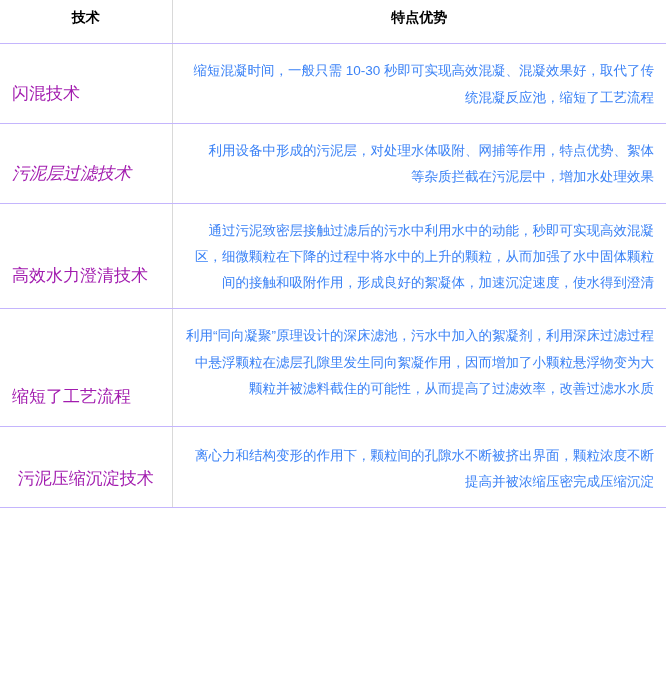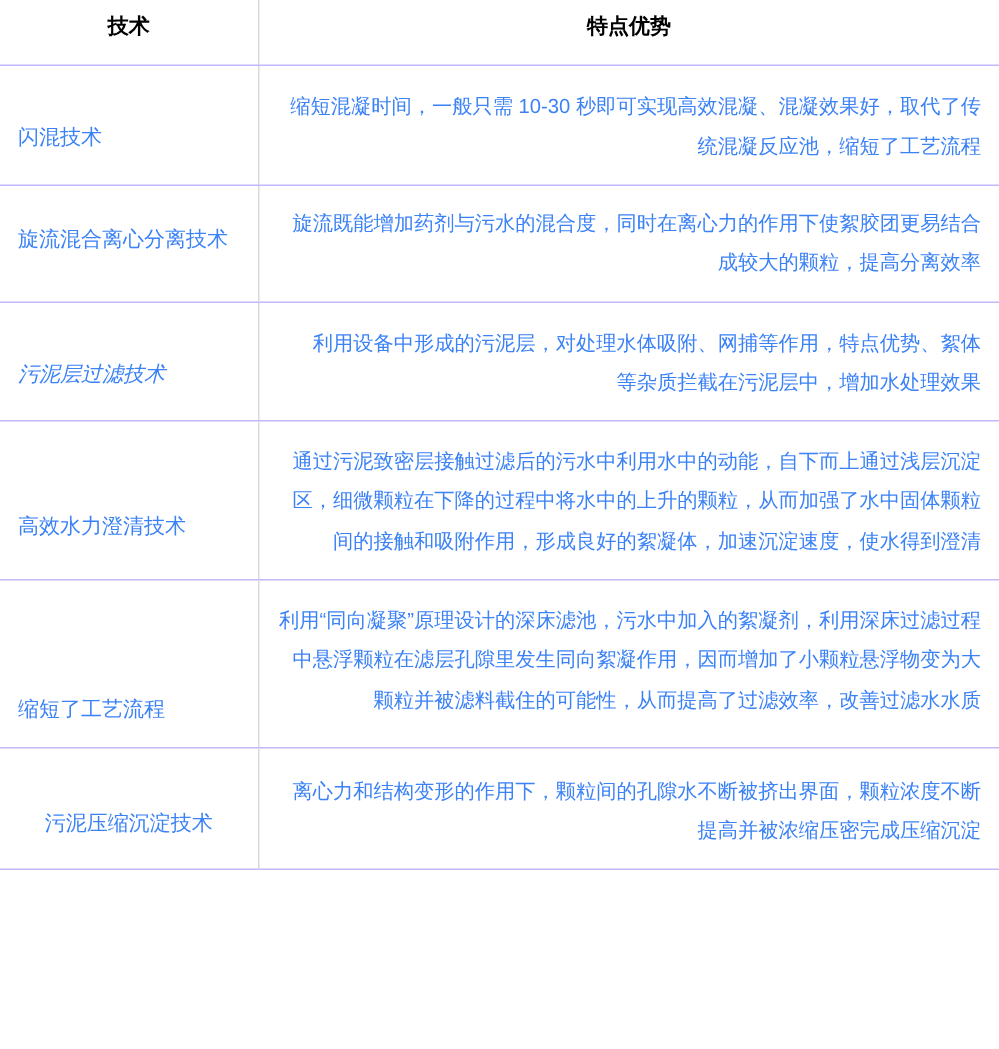--- a/index.html
+++ b/index.html
@@ -37,22 +37,22 @@
     border-top: none;
     text-align: center;
     padding-top: 4px;
     padding-bottom: 12px;
     font-size: 14px;
     font-weight: bold;
     color: #000000;
   }
   .tech-table td.cell-tech {
     border-right: 1px solid #d9d9d9;
-    font-size: 14px;
-    color: #3b82f6;
+    font-size: 17px;
+    color: #a21caf;
     line-height: 1.9;
   }
   .tech-table th.head-tech {
     border-right: 1px solid #d9d9d9;
   }
   .tech-table td.cell-feat {
     color: #3b82f6;
     text-align: right;
   }
   .cell-feat p {
@@ -87,38 +87,31 @@
     </tr>
   </thead>
   <tbody>
     <tr class="row-r0">
       <td class="cell-tech">闪混技术</td>
       <td class="cell-feat">
         <p>缩短混凝时间，一般只需 10-30 秒即可实现高效混凝、混凝效果好，取代了传</p>
         <p>统混凝反应池，缩短了工艺流程</p>
       </td>
     </tr>
-    <tr class="row-r1">
-      <td class="cell-tech">旋流混合离心分离技术</td>
-      <td class="cell-feat">
-        <p>旋流既能增加药剂与污水的混合度，同时在离心力的作用下使絮胶团更易结合</p>
-        <p>成较大的颗粒，提高分离效率</p>
-      </td>
-    </tr>
     <tr class="row-r2">
       <td class="cell-tech">污泥层过滤技术</td>
       <td class="cell-feat">
         <p>利用设备中形成的污泥层，对处理水体吸附、网捕等作用，特点优势、絮体</p>
         <p>等杂质拦截在污泥层中，增加水处理效果</p>
       </td>
     </tr>
     <tr class="row-r3">
       <td class="cell-tech">高效水力澄清技术</td>
       <td class="cell-feat">
-        <p>通过污泥致密层接触过滤后的污水中利用水中的动能，自下而上通过浅层沉淀</p>
+        <p>通过污泥致密层接触过滤后的污水中利用水中的动能，秒即可实现高效混凝</p>
         <p>区，细微颗粒在下降的过程中将水中的上升的颗粒，从而加强了水中固体颗粒间的接触和吸附作用，形成良好的絮凝体，加速沉淀速度，使水得到澄清</p>
       </td>
     </tr>
     <tr class="row-r4">
       <td class="cell-tech">缩短了工艺流程</td>
       <td class="cell-feat">
         <p>利用“同向凝聚”原理设计的深床滤池，污水中加入的絮凝剂，利用深床过滤过程中悬浮颗粒在滤层孔隙里发生同向絮凝作用，因而增加了小颗粒悬浮物变为大颗粒并被滤料截住的可能性，从而提高了过滤效率，改善过滤水水质</p>
       </td>
     </tr>
     <tr class="row-r5">

